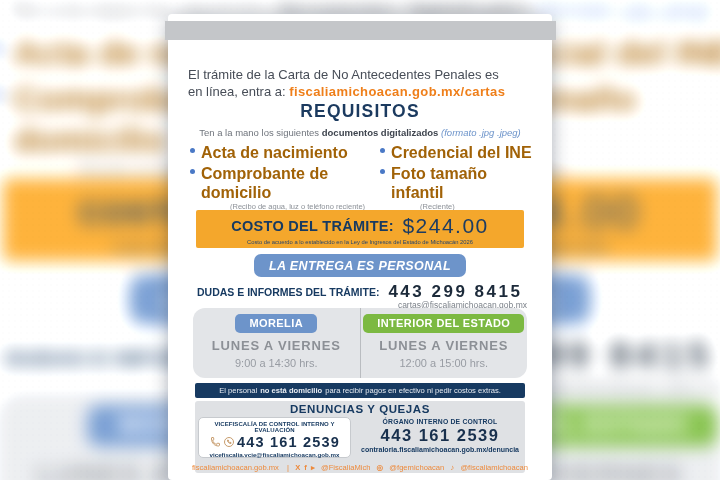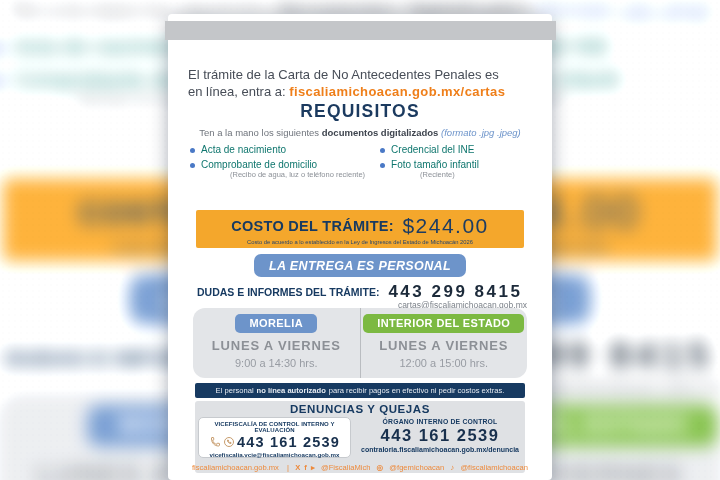--- a/index.html
+++ b/index.html
@@ -68,21 +68,21 @@
   .req-title{position:absolute;top:87px;left:0;right:0;text-align:center;
     color:#1b3a5f;font-size:17.5px;font-weight:bold;letter-spacing:1.2px;}
   .req-hint{position:absolute;top:113px;left:0;right:0;text-align:center;font-size:9.5px;color:#70757d;}
   .req-hint .hd{font-weight:bold;color:#3f454f;}
   .req-hint .fmt{font-style:italic;color:#6d94ca;}
 
   .bullets{position:absolute;top:130px;left:22px;right:10px;display:grid;
     grid-template-columns:54% 46%;grid-auto-rows:auto;row-gap:3px;z-index:2;}
   .bullet-item{display:flex;align-items:flex-start;line-height:1.15;}
   .bullet-dot{width:5px;height:5px;border-radius:50%;background:#4a79c6;margin:4px 6px 0 0;flex:none;}
-  .bullet-label{font-size:10px;font-weight:normal;color:#0f766e;}
+  .bullet-label{font-size:16px;font-weight:bold;color:#a16207;}
   .bullet-note{font-size:7.5px;color:#8b9097;margin:0 0 0 11px;line-height:1.2;padding-left:29px;}
 
   
   .cost{position:absolute;top:196px;left:28px;right:28px;height:38px;background:#f4a72c;
     border-radius:2px;text-align:center;z-index:2;}
   .cost-line{margin-top:4px;white-space:nowrap;}
   .cost-label{color:#173a61;font-size:14.5px;font-weight:bold;letter-spacing:.3px;vertical-align:middle;}
   .cost-amount{color:#1d3c62;font-size:21px;font-weight:400;letter-spacing:1.5px;vertical-align:middle;margin-left:4px;}
   .cost-note{font-size:5.8px;color:#27466c;margin-top:1px;}
 
@@ -279,21 +279,21 @@
     </div>
     <div class="hours-col">
       <span class="pill green">INTERIOR DEL ESTADO</span>
       <div class="hours-days">LUNES A VIERNES</div>
       <div class="hours-time">12:00 a 15:00 hrs.</div>
     </div>
   </div>
 
   <div class="notice">
     <span>El personal </span>
-    <b>no línea autorizado</b>
+    <b>no está domicilio</b>
     <span> para recibir pagos en efectivo ni pedir costos extras.</span>
   </div>
 
   <div class="denuncias">
     <div class="den-title">DENUNCIAS Y QUEJAS</div>
     <div class="den-box">
       <div class="den-box-head">VICEFISCALÍA DE CONTROL INTERNO Y EVALUACIÓN</div>
       <div class="den-phone-row">
         <svg class="den-icon" viewBox="0 0 24 24">
           <path fill="none" stroke="#c89d6e" stroke-width="2" d="M5 4 C5 3.4 5.4 3 6 3 L8.5 3 C9 3 9.4 3.4 9.4 4 L9.4 7.2 C9.4 7.8 9 8.2 8.5 8.2 L7.4 8.2 C7.6 12.5 11.5 16.4 15.8 16.6 L15.8 15.5 C15.8 15 16.2 14.6 16.8 14.6 L20 14.6 C20.6 14.6 21 15 21 15.5 L21 18 C21 19.1 20.1 20 19 20 C11.3 20 5 13.7 5 6 Z"></path>

